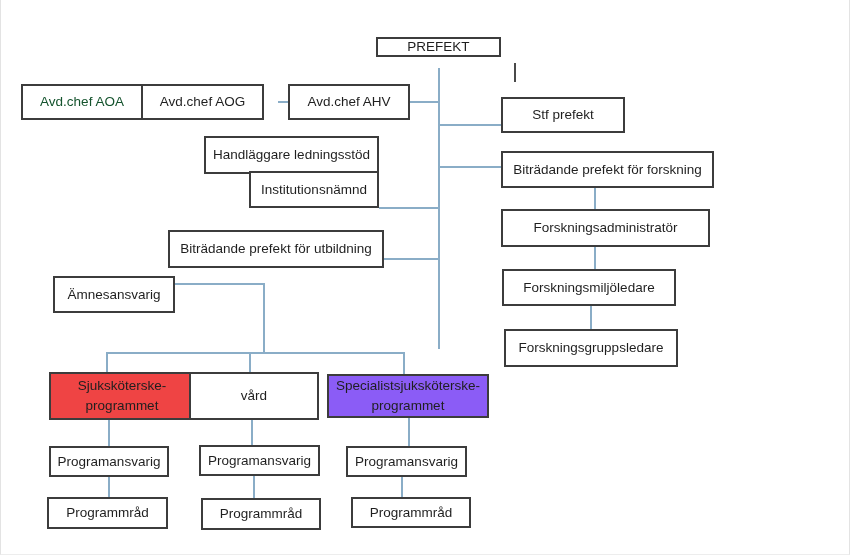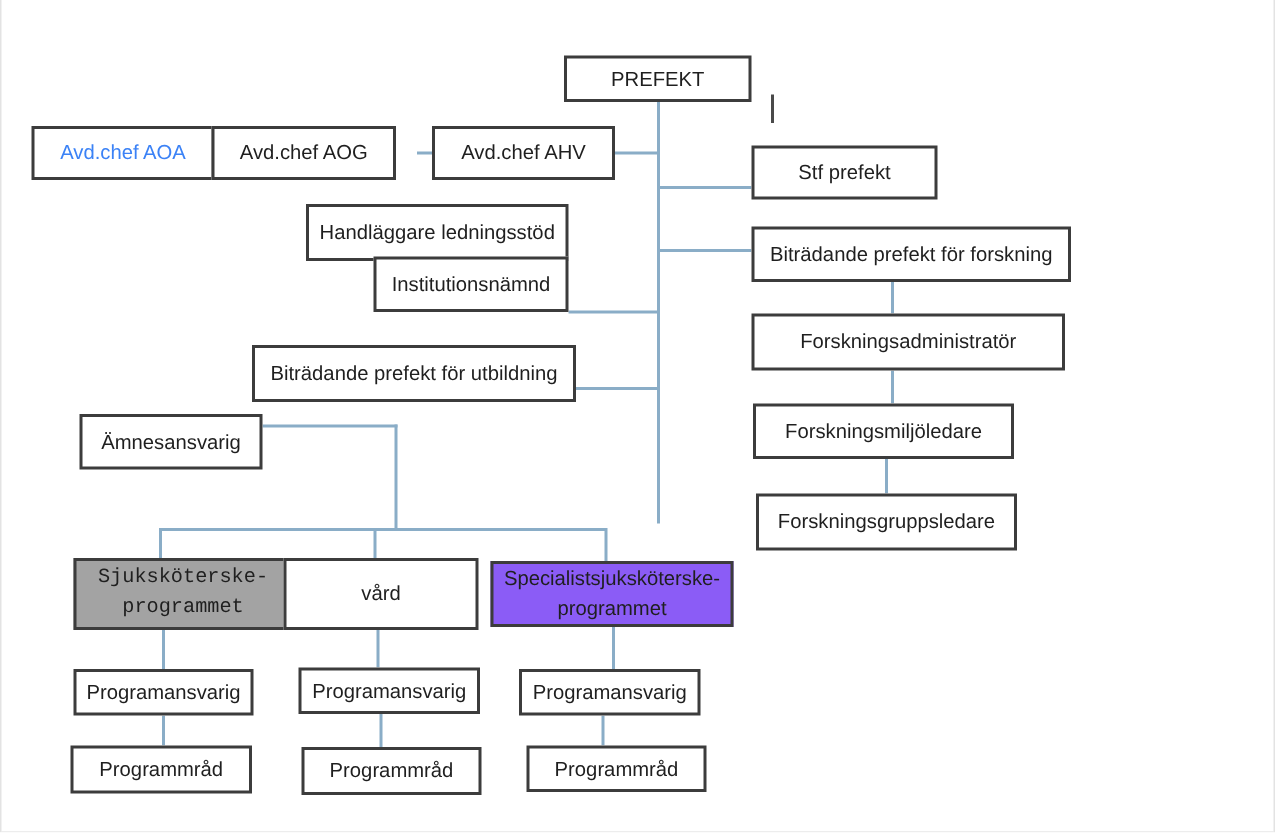--- a/index.html
+++ b/index.html
@@ -46,24 +46,24 @@
   .artifact-mark {
     position: absolute;
     background: #4a4a4a;
     z-index: 1;
   }
 </style>
 </head>
 <body>
 
 <div id="canvas">
-    <div class="org-box" style="left: 375px; top: 37px; width: 125px; height: 31px; border-color: rgb(60, 60, 60); background: rgb(255, 255, 255); color: rgb(31, 31, 31);">
+    <div class="org-box" style="left: 375px; top: 37px; width: 125px; height: 20px; border-color: rgb(60, 60, 60); background: rgb(255, 255, 255); color: rgb(31, 31, 31);">
       <span>PREFEKT</span>
     </div>
-    <div class="org-box" style="left: 20px; top: 84px; width: 122px; height: 36px; border-color: rgb(60, 60, 60); background: rgb(255, 255, 255); color: #3b82f6;">
+    <div class="org-box" style="left: 20px; top: 84px; width: 122px; height: 36px; border-color: rgb(60, 60, 60); background: rgb(255, 255, 255); color: #14532d;">
       <span>Avd.chef AOA</span>
     </div>
     <div class="org-box" style="left: 140px; top: 84px; width: 123px; height: 36px; border-color: rgb(60, 60, 60); background: rgb(255, 255, 255); color: rgb(31, 31, 31); text-align: center;">
       <span>Avd.chef AOG</span>
     </div>
     <div class="org-box" style="left: 287px; top: 84px; width: 122px; height: 36px; border-color: rgb(60, 60, 60); background: rgb(255, 255, 255); color: rgb(31, 31, 31);">
       <span>Avd.chef AHV</span>
     </div>
     <div class="org-box" style="left: 500px; top: 97px; width: 124px; height: 36px; border-color: rgb(60, 60, 60); background: rgb(255, 255, 255); color: rgb(31, 31, 31);">
       <span>Stf prefekt</span>
@@ -85,21 +85,21 @@
     </div>
     <div class="org-box" style="left: 52px; top: 276px; width: 122px; height: 37px; border-color: rgb(60, 60, 60); background: rgb(255, 255, 255); color: rgb(31, 31, 31);">
       <span>Ämnesansvarig</span>
     </div>
     <div class="org-box" style="left: 501px; top: 269px; width: 174px; height: 37px; border-color: rgb(60, 60, 60); background: rgb(255, 255, 255); color: rgb(31, 31, 31);">
       <span>Forskningsmiljöledare</span>
     </div>
     <div class="org-box" style="left: 503px; top: 329px; width: 174px; height: 38px; border-color: rgb(60, 60, 60); background: rgb(255, 255, 255); color: rgb(31, 31, 31);">
       <span>Forskningsgruppsledare</span>
     </div>
-    <div class="org-box" style="left: 48px; top: 372px; width: 146px; height: 48px; border-color: rgb(60, 60, 60); background: #a3a3a3; color: rgb(31, 31, 31); font-family: Liberation Mono, monospace;">
+    <div class="org-box" style="left: 48px; top: 372px; width: 146px; height: 48px; border-color: rgb(60, 60, 60); background: #ef4444; color: rgb(31, 31, 31);">
       <span>Sjuksköterske-</span>
       <span>programmet</span>
     </div>
     <div class="org-box" style="left: 188px; top: 372px; width: 130px; height: 48px; border-color: rgb(60, 60, 60); background: rgb(255, 255, 255); color: rgb(31, 31, 31);">
       <span>vård</span>
     </div>
     <div class="org-box" style="left: 326px; top: 374px; width: 162px; height: 44px; border-color: rgb(60, 60, 60); background: #8b5cf6; color: rgb(31, 31, 31);">
       <span>Specialistsjuksköterske-</span>
       <span>programmet</span>
     </div>

